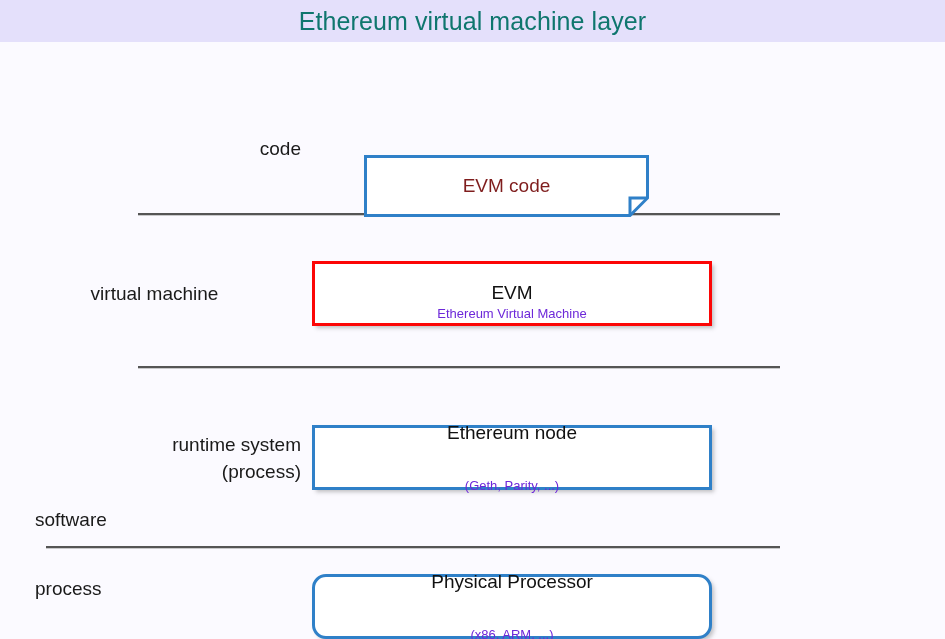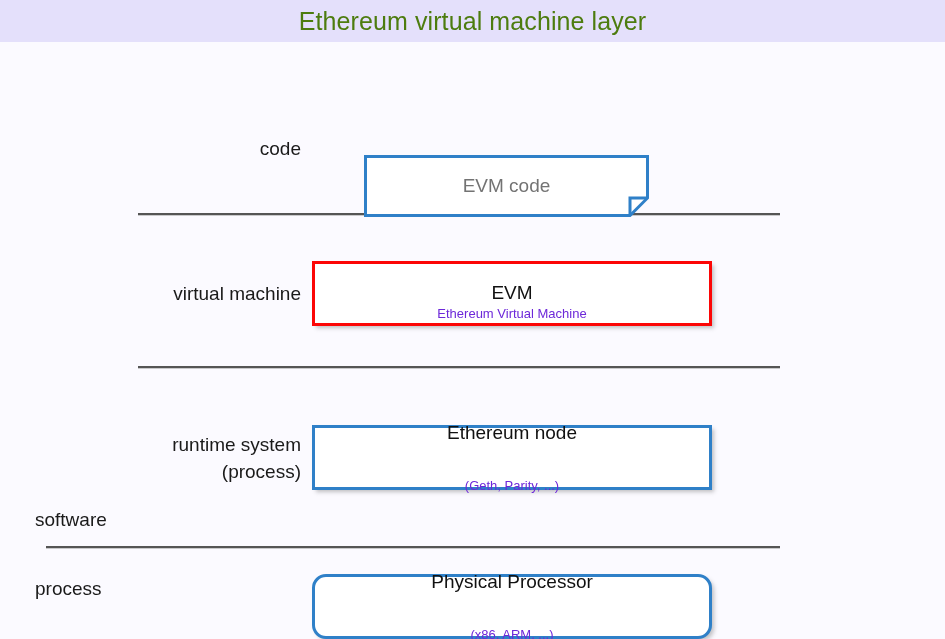--- a/index.html
+++ b/index.html
@@ -22,21 +22,21 @@
     top: 0;
     width: 945px;
     height: 42px;
     background: #e4e0fb;
     display: flex;
     align-items: center;
     justify-content: center;
   }
   #slide-title {
     font-size: 25px;
-    color: #4d7c0f;
+    color: #0f766e;
     letter-spacing: 0.1px;
     white-space: nowrap;
   }
 
   
   #slide-body {
     position: absolute;
     left: 8px;
     top: 42px;
     width: 945px;
@@ -100,42 +100,42 @@
   #evm-code-note .note-text {
     position: absolute;
     left: 0;
     top: 0;
     width: 285px;
     height: 62px;
     display: flex;
     align-items: center;
     justify-content: center;
     font-size: 19px;
-    color: #737373;
+    color: #7f1d1d;
     white-space: nowrap;
   }
 </style>
 </head>
 <body>
 
 <div id="slide-header">
   <div id="slide-title">Ethereum virtual machine layer</div>
 </div>
 
 <div id="slide-body">
 
   <div class="divider" style="left:130px; top:171px; width:642px;"></div>
 
   <div class="divider" style="left:130px; top:324px; width:642px;"></div>
 
   <div class="divider" style="left:38px; top:504px; width:734px;"></div>
 
   <div class="row-label right" style="left:0px; top:93px; width:293px;">code</div>
 
-  <div class="row-label right" style="left:0px; top:238px; width:293px;">virtual machine</div>
+  <div class="row-label right" style="left:0px; top:238px; width:293px;text-align:center;">virtual machine</div>
 
   <div class="row-label right" style="left:0px; top:389px; width:293px;">runtime system</div>
 
   <div class="row-label right" style="left:0px; top:416px; width:293px;">(process)</div>
 
   <div class="row-label left" style="left:27px; top:464px; width:260px;">software</div>
 
   <div class="row-label left" style="left:27px; top:533px; width:260px;">process</div>
 
   <div id="evm-code-note">

